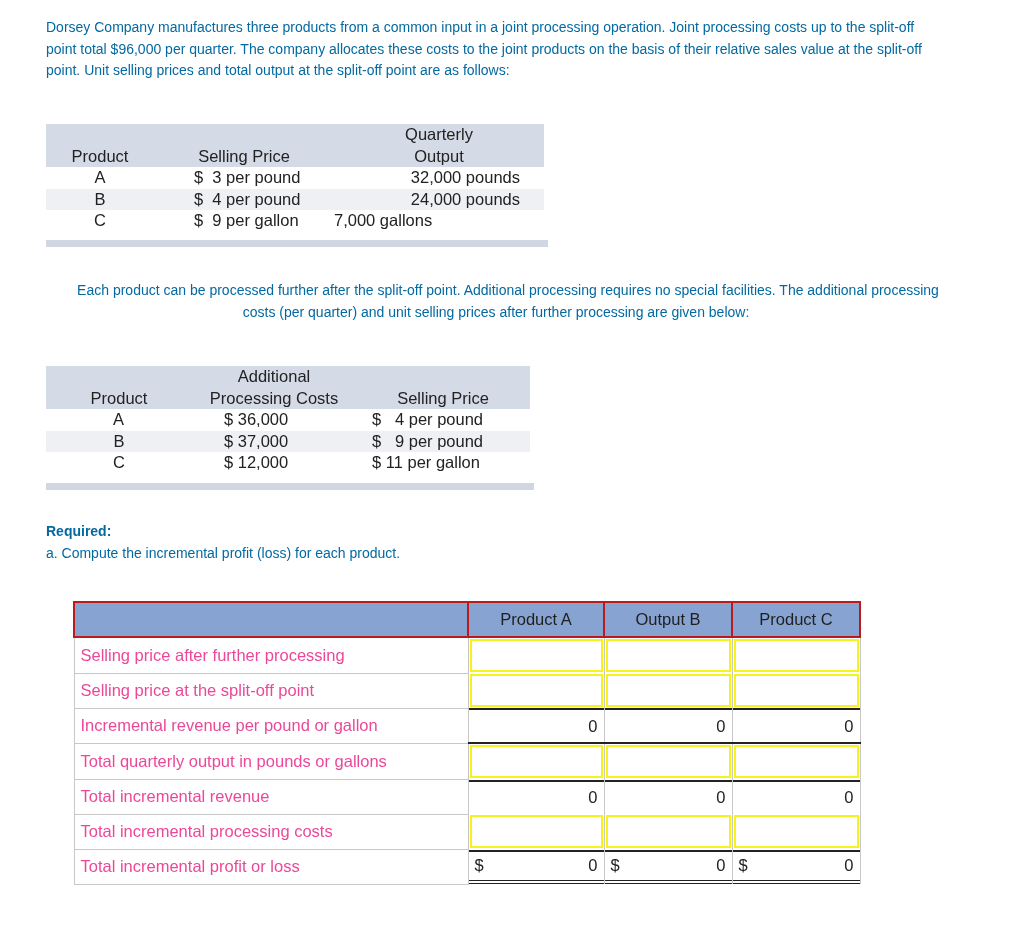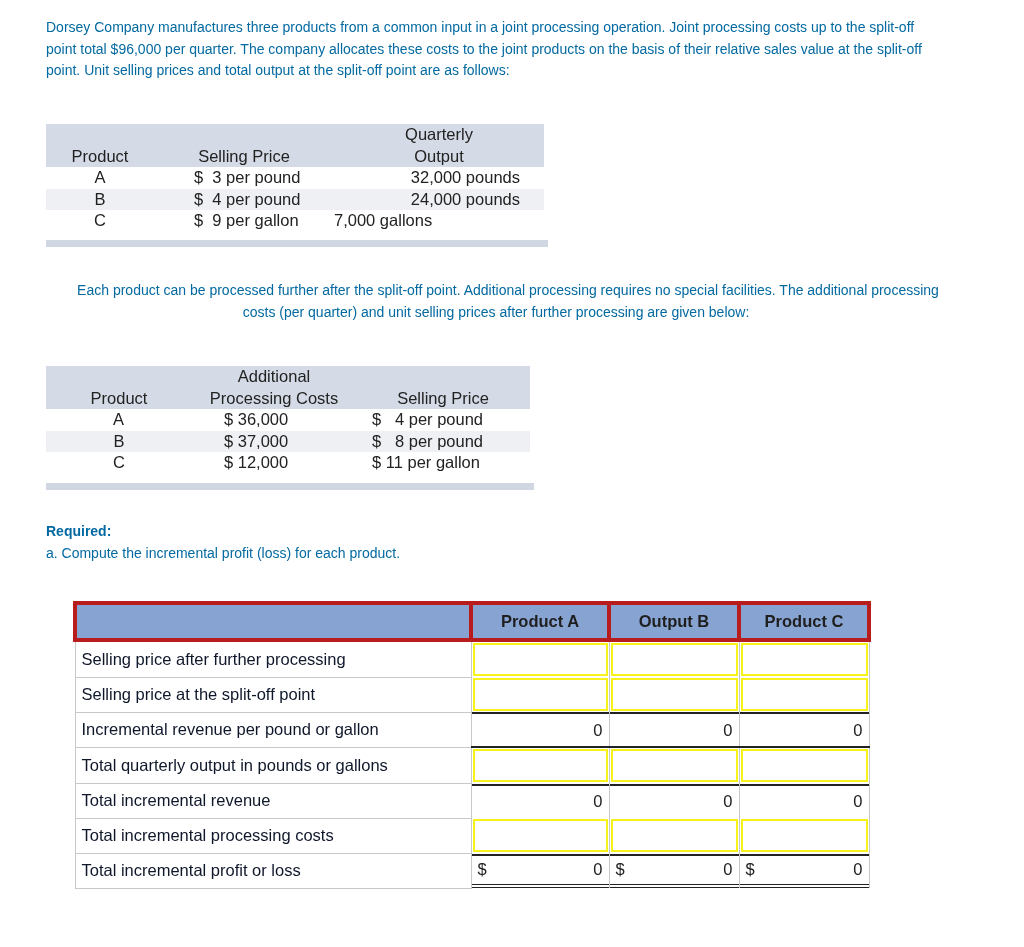--- a/index.html
+++ b/index.html
@@ -16,22 +16,22 @@
   .info thead tr { background:#d5dbe6; }
   .info tbody tr.alt { background:#eef0f4; }
   .info-bar { position:absolute; background:#d0d6e2; height:7px; }
 
   #t1 { left:46px; top:124px; width:498px; }
   #t2 { left:46px; top:366px; width:484px; }
 
   
   #ans { position:absolute; left:73px; top:601px; border-collapse:collapse; font-size:16.5px; }
   #ans td, #ans th { padding:0; }
-  #ans .hdr th { background:#87a3d2; height:33px; border:4px solid #b91c1c; font-weight:bold; color:#1f1f1f; font-size:16.5px; }
-  #ans .lbl { width:386px; padding-left:6px; border:1px solid #c8c8c8; height:34px; text-align:left; color:#0f172a; }
+  #ans .hdr th { background:#87a3d2; height:33px; border:2px solid #b91c1c; font-weight:normal; color:#1f1f1f; font-size:16.5px; }
+  #ans .lbl { width:386px; padding-left:6px; border:1px solid #c8c8c8; height:34px; text-align:left; color:#ec4899; }
   #ans .cell { border-left:1px solid #c8c8c8; border-right:1px solid #c8c8c8; height:34px; }
   .inp { display:block; box-sizing:border-box; border:2px solid #f7f21b; height:33px; margin:1px; background:#fff; }
   .calc { display:flex; justify-content:space-between; align-items:center; height:34px; padding:0 6px 0 6px; border-top:2px solid #222; box-sizing:border-box; }
   .total { border-top:2px solid #222; border-bottom:4px double #222; }
 </style>
 </head>
 <body>
 
 <div id="intro" class="para">Dorsey Company manufactures three products from a common input in a joint processing operation. Joint processing costs up to the split-off point total $96,000 per quarter. The company allocates these costs to the joint products on the basis of their relative sales value at the split-off point. Unit selling prices and total output at the split-off point are as follows:</div>
 
@@ -75,21 +75,21 @@
   </thead>
   <tbody>
     <tr>
       <td style="text-align:center;padding-right:1px">A</td>
       <td style="padding-left:32px">$ 36,000</td>
       <td style="padding-left:16px"><span>$</span>&nbsp;&nbsp;&nbsp;<span>4 per pound</span></td>
     </tr>
     <tr class="alt">
       <td style="text-align:center">B</td>
       <td style="padding-left:32px">$ 37,000</td>
-      <td style="padding-left:16px"><span>$</span>&nbsp;&nbsp;&nbsp;<span>8 per pound</span></td>
+      <td style="padding-left:16px"><span>$</span>&nbsp;&nbsp;&nbsp;<span>9 per pound</span></td>
     </tr>
     <tr>
       <td style="text-align:center">C</td>
       <td style="padding-left:32px">$ 12,000</td>
       <td style="padding-left:16px"><span>$</span>&nbsp;<span>11 per gallon</span></td>
     </tr>
   </tbody>
 </table>
 <div class="info-bar" style="left:46px;top:483px;width:488px;"></div>
 

